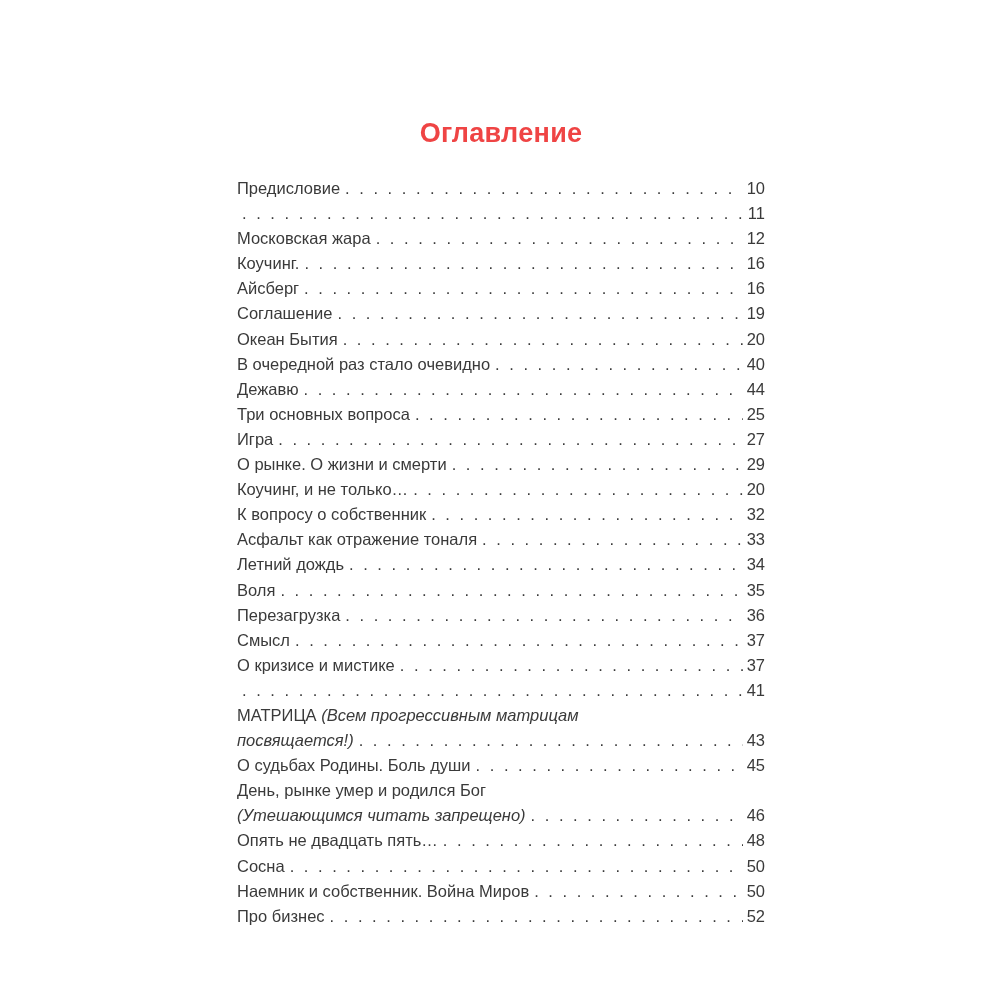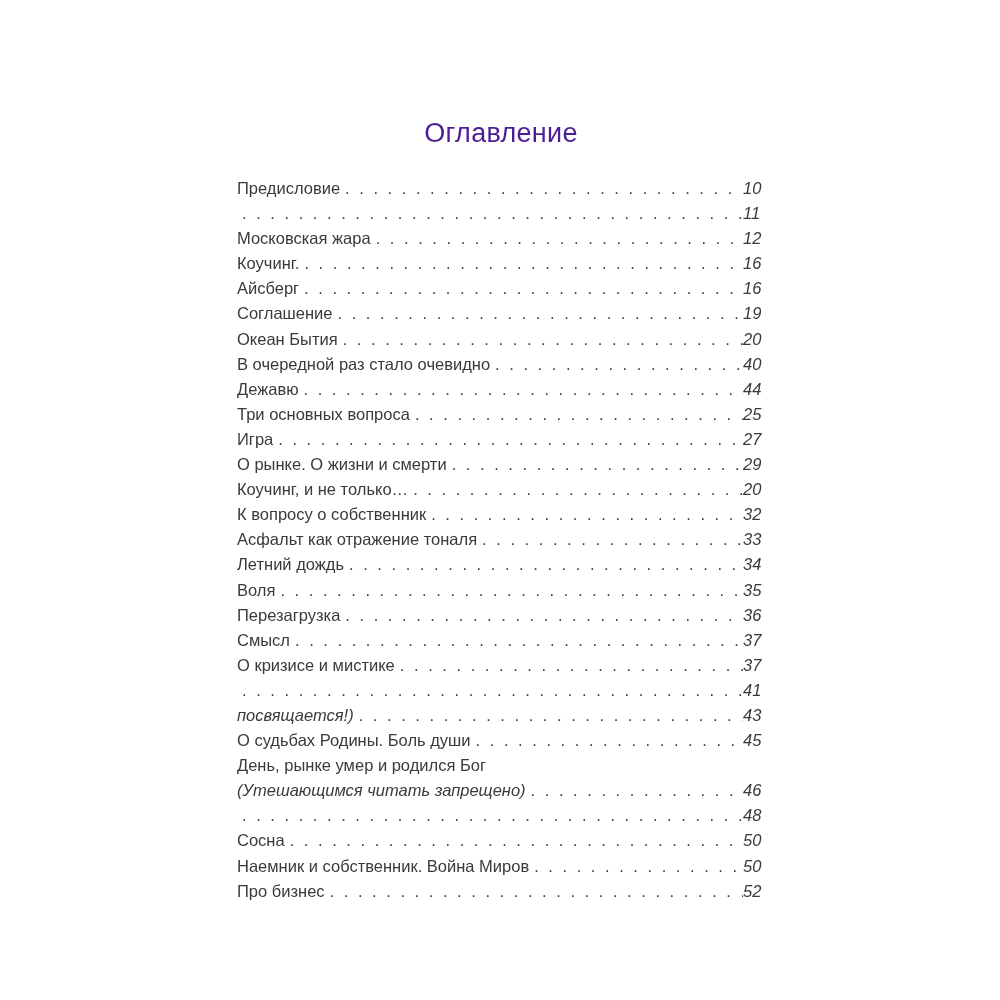--- a/index.html
+++ b/index.html
@@ -14,26 +14,26 @@
     color: #3a3a3a;
   }
   .page {
     position: absolute;
     left: 237px;
     top: 0;
     width: 528px;
   }
   .title {
     font-size: 27px;
-    font-weight: 400;
+    font-weight: 700;
     text-align: center;
     margin-top: 118px;
     margin-bottom: 27px;
     letter-spacing: 0.3px;
-    color: #4c1d95;
+    color: #ef4444;
   }
   .toc { width: 100%; }
   .row {
     display: flex;
     align-items: baseline;
     font-size: 16.5px;
     line-height: 25.1px;
     white-space: nowrap;
   }
   .entry-text { flex: 0 0 auto; }
@@ -42,21 +42,21 @@
     flex: 1 1 auto;
     overflow: hidden;
     white-space: nowrap;
     letter-spacing: 2.5px;
     padding-left: 5px;
     min-width: 12px;
   }
   .page-num {
     flex: 0 0 auto;
     min-width: 22px;
-    font-style: italic;
+    text-align: right;
   }
 </style>
 </head>
 <body>
 
 <div class="page">
   <h1 class="title">Оглавление</h1>
   <div class="toc" id="toc">
       <div class="row">
         <span class="entry-text"><span>Предисловие</span></span>
@@ -155,38 +155,42 @@
       <div class="row">
         <span class="entry-text"><span>О кризисе и мистике</span></span>
         <span class="leader">. . . . . . . . . . . . . . . . . . . . . . . . . . . . . . . . . . . . . . . . . . . . . . . . . . . . . . . . . . . . . . . . . . . . . . . . . . . . . . . . . . . . . . . . . . </span>
         <span class="page-num">37</span>
       </div>
       <div class="row">
         <span class="leader">. . . . . . . . . . . . . . . . . . . . . . . . . . . . . . . . . . . . . . . . . . . . . . . . . . . . . . . . . . . . . . . . . . . . . . . . . . . . . . . . . . . . . . . . . . </span>
         <span class="page-num">41</span>
       </div>
       <div class="row">
+        <span class="entry-text"><span>МАТРИЦА </span><span class="it">(Всем прогрессивным матрицам</span></span>
+      </div>
+      <div class="row">
         <span class="entry-text"><span class="it">посвящается!)</span></span>
         <span class="leader">. . . . . . . . . . . . . . . . . . . . . . . . . . . . . . . . . . . . . . . . . . . . . . . . . . . . . . . . . . . . . . . . . . . . . . . . . . . . . . . . . . . . . . . . . . </span>
         <span class="page-num">43</span>
       </div>
       <div class="row">
         <span class="entry-text"><span>О судьбах Родины. Боль души</span></span>
         <span class="leader">. . . . . . . . . . . . . . . . . . . . . . . . . . . . . . . . . . . . . . . . . . . . . . . . . . . . . . . . . . . . . . . . . . . . . . . . . . . . . . . . . . . . . . . . . . </span>
         <span class="page-num">45</span>
       </div>
       <div class="row">
         <span class="entry-text"><span>День, рынке умер и родился Бог</span></span>
       </div>
       <div class="row">
         <span class="entry-text"><span class="it">(Утешающимся читать запрещено)</span></span>
         <span class="leader">. . . . . . . . . . . . . . . . . . . . . . . . . . . . . . . . . . . . . . . . . . . . . . . . . . . . . . . . . . . . . . . . . . . . . . . . . . . . . . . . . . . . . . . . . . </span>
         <span class="page-num">46</span>
       </div>
       <div class="row">
+        <span class="entry-text"><span>Опять не двадцать пять…</span></span>
         <span class="leader">. . . . . . . . . . . . . . . . . . . . . . . . . . . . . . . . . . . . . . . . . . . . . . . . . . . . . . . . . . . . . . . . . . . . . . . . . . . . . . . . . . . . . . . . . . </span>
         <span class="page-num">48</span>
       </div>
       <div class="row">
         <span class="entry-text"><span>Сосна</span></span>
         <span class="leader">. . . . . . . . . . . . . . . . . . . . . . . . . . . . . . . . . . . . . . . . . . . . . . . . . . . . . . . . . . . . . . . . . . . . . . . . . . . . . . . . . . . . . . . . . . </span>
         <span class="page-num">50</span>
       </div>
       <div class="row">
         <span class="entry-text"><span>Наемник и собственник. Война Миров</span></span>

